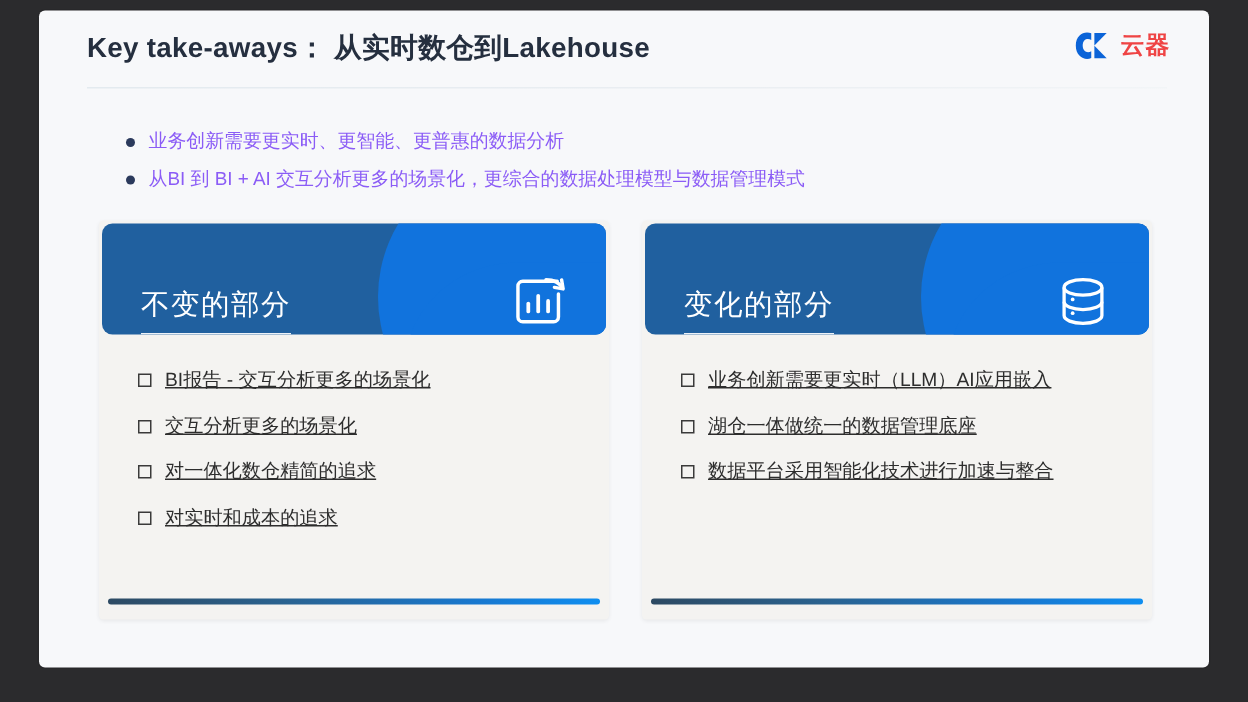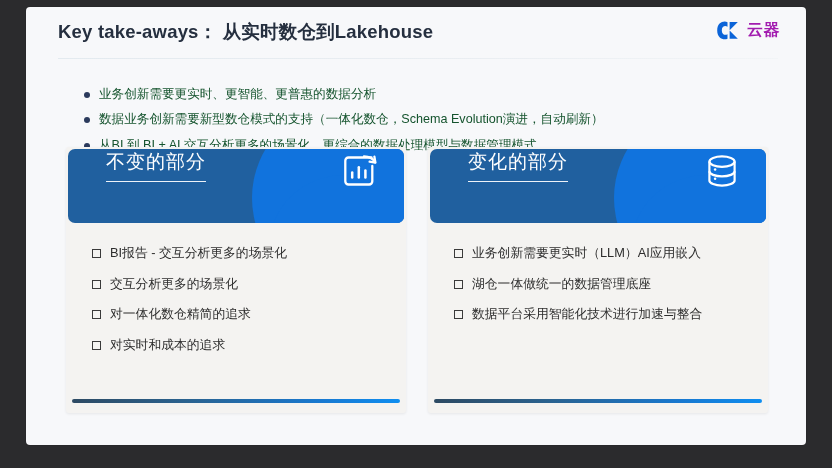--- a/index.html
+++ b/index.html
@@ -46,41 +46,41 @@
   }
   .brand {
     position:absolute;
     right:26px; top:13px;
     display:flex; align-items:center; gap:5px;
   }
   .brand-mark { display:block; }
   .brand-text {
     font-size:16px;
     font-weight:bold;
-    color:#a21caf;
+    color:#ef4444;
     letter-spacing:0.5px;
   }
 
   
   .bullet-list {
     position:absolute;
     left:58px; top:78px;
     display:flex; flex-direction:column; gap:7px;
   }
   .bullet-row { display:flex; align-items:flex-start; gap:9px; }
   .bullet-dot {
     width:6px; height:6px;
     border-radius:50%;
     background:#2b3a5c;
     margin-top:7px;
     flex:none;
   }
   .bullet-text {
     font-size:12.6px;
-    color:#14532d;
+    color:#8b5cf6;
     line-height:1.45;
     white-space:nowrap;
   }
 
   
   .cards {
     position:absolute;
     left:40px; right:38px; top:140px; bottom:32px;
     display:flex; gap:22px;
   }
@@ -112,23 +112,22 @@
   .card-head .wedge2 {
     position:absolute;
     right:-16px; top:26px;
     width:150px; height:140px;
     border-radius:50% 0 0 50%;
     background:#1173dd;
   }
   .card-head-inner {
     position:relative;
     height:100%;
-    display:flex; align-items:flex-start; justify-content:space-between;
+    display:flex; align-items:flex-end; justify-content:space-between;
     padding:0 22px 0 26px;
-    margin-left:12px;
   }
   .card-head-title {
     font-size:19px;
     color:#ffffff;
     letter-spacing:1px;
     padding-bottom:6px;
     border-bottom:1.5px solid rgba(255,255,255,0.92);
   }
   .card-icon { flex:none; display:block; }
 
@@ -143,20 +142,21 @@
     border:1.6px solid #3a3a3a;
     margin-top:4px;
     flex:none;
     background:transparent;
   }
   .item-text {
     font-size:12.8px;
     color:#2d2d2d;
     line-height:1.3;
     white-space:nowrap;
+    text-decoration:underline;
   }
   .card-accent {
     flex:none;
     height:4px;
     margin:0 6px 10px 6px;
     border-radius:2px;
     background:linear-gradient(90deg,#2d4a63 0%,#2a628f 35%,#1878cf 75%,#0f8ef0 100%);
   }
 </style>
 </head>
@@ -177,24 +177,20 @@
         <span class="brand-text">云器</span>
       </div>
 
       <div class="title-divider"></div>
     </div>
 
     <div class="bullet-list">
       <div class="bullet-row">
         <span class="bullet-dot"></span>
         <span class="bullet-text">业务创新需要更实时、更智能、更普惠的数据分析</span>
-      </div>
-      <div class="bullet-row">
-        <span class="bullet-dot"></span>
-        <span class="bullet-text">数据业务创新需要新型数仓模式的支持（一体化数仓，Schema Evolution演进，自动刷新）</span>
       </div>
       <div class="bullet-row">
         <span class="bullet-dot"></span>
         <span class="bullet-text">从BI 到 BI + AI 交互分析更多的场景化，更综合的数据处理模型与数据管理模式</span>
       </div>
     </div>
 
     <div class="cards">
 
       <div class="card">

